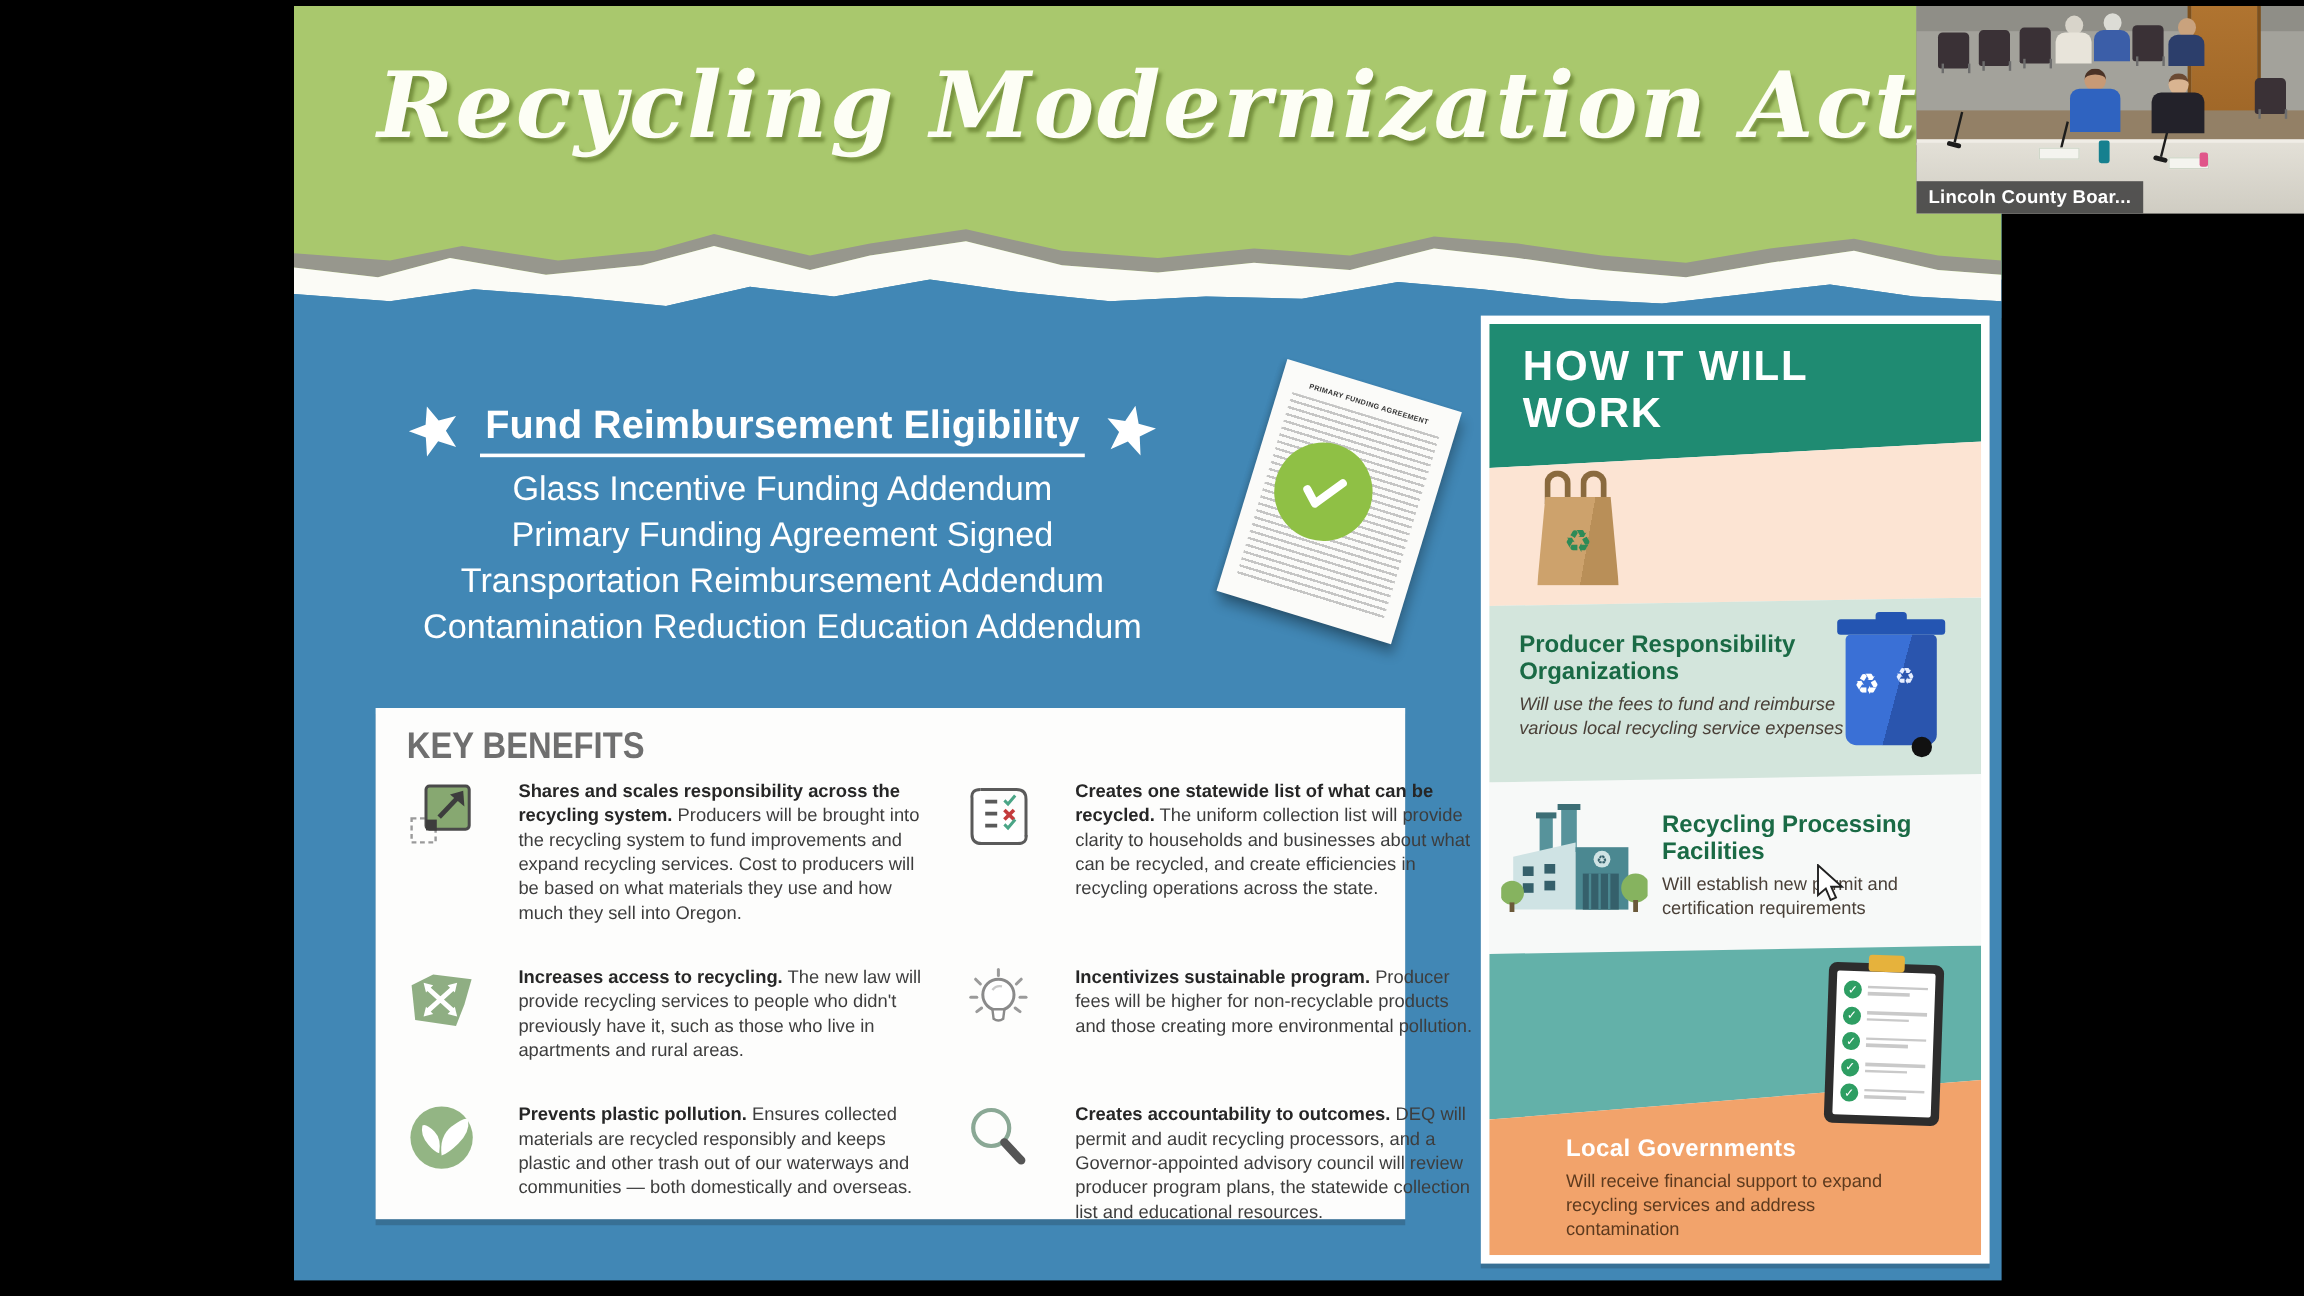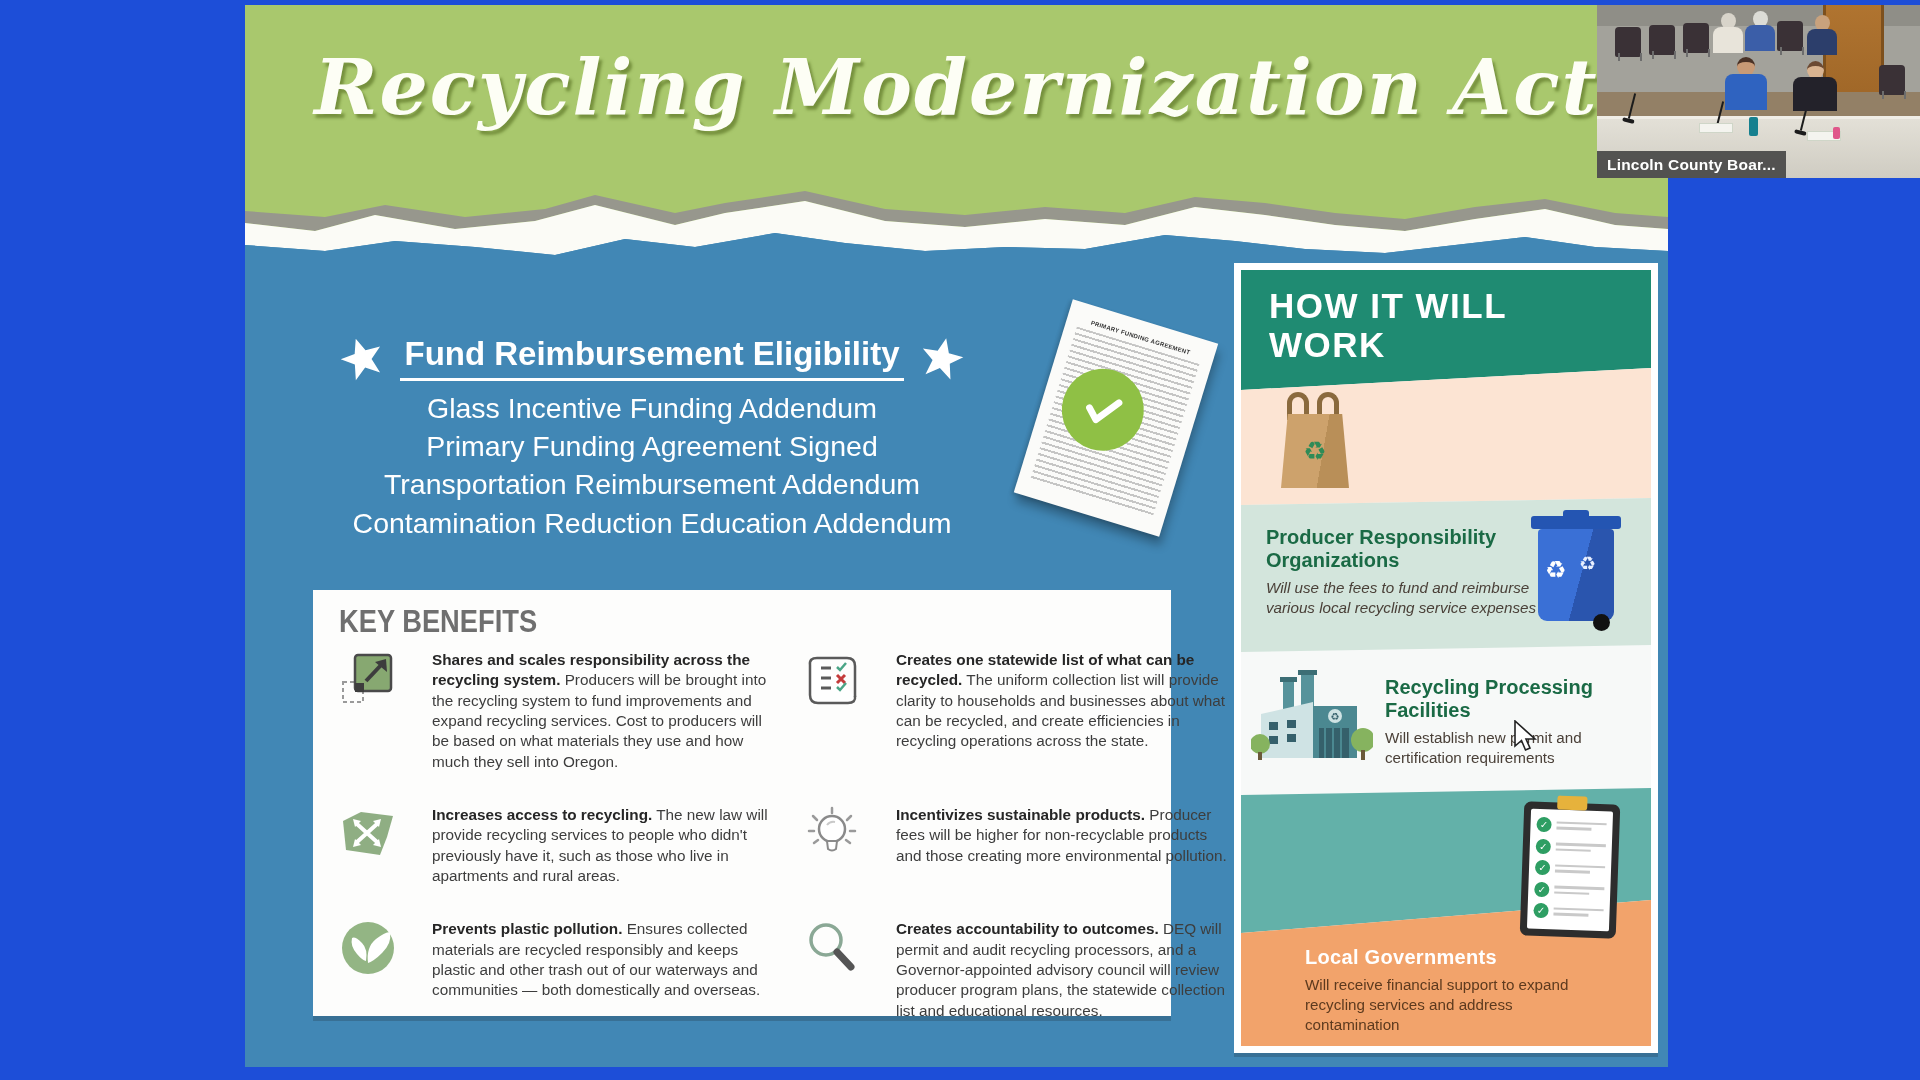--- a/index.html
+++ b/index.html
@@ -1,18 +1,18 @@
 <!DOCTYPE html>
 <html><head>
 <meta charset="utf-8">
 <style>
   html,body{margin:0;padding:0;background:#242424;}
   *{box-sizing:border-box;}
   body{font-family:"Liberation Sans", sans-serif;}
-  #stage{position:relative;width:1920px;height:1080px;background:#1d4ed8;overflow:hidden;}
+  #stage{position:relative;width:1920px;height:1080px;background:#000000;overflow:hidden;}
 
   
   #slide{position:absolute;left:245px;top:5px;width:1423px;height:1062px;background:#4187b5;overflow:hidden;}
   #green-header{position:absolute;left:0;top:0;width:100%;height:228px;background:#a9c86d;}
   #tear{position:absolute;left:0;top:178px;width:100%;height:82px;}
   #slide-title{position:absolute;left:0;top:38px;width:100%;text-align:center;
     font-family:"DejaVu Serif", serif;font-style:italic;font-weight:700;font-size:76px;color:#fdfef5;
     letter-spacing:2px;text-shadow:3px 4px 3px rgba(100,125,45,.75);}
 
   
@@ -213,21 +213,21 @@
               <line x1="10" y1="11" x2="14" y2="15"></line>
             <line x1="48" y1="11" x2="44" y2="15"></line>
               <line x1="6" y1="26" x2="11" y2="26"></line>
             <line x1="52" y1="26" x2="47" y2="26"></line>
               <line x1="11" y1="38" x2="15" y2="35"></line>
             <line x1="47" y1="38" x2="43" y2="35"></line>
           </g>
           <path d="M24 20 q3 -4 8 -3" fill="none" stroke="#c9c9c9" stroke-width="2"></path>
         </svg>
         <div class="btext">
-          <b>Incentivizes sustainable products.</b> <span>Producer fees will be higher for non-recyclable products and those creating more environmental pollution.</span>
+          <b>Incentivizes sustainable program.</b> <span>Producer fees will be higher for non-recyclable products and those creating more environmental pollution.</span>
         </div>
 
         <svg class="bicon" viewBox="0 0 58 58">
           <circle cx="29" cy="29" r="26" fill="#93b584"></circle>
           <path d="M29 44 q-2 -16 8 -24 q12 -9 14 -6 q2 10 -8 20 q-8 8 -14 10 Z" fill="#fff"></path>
           <path d="M27 42 q2 -12 -4 -18 q-7 -7 -10 -5 q-2 8 5 16 q5 6 9 7 Z" fill="#fff"></path>
         </svg>
         <div class="btext">
           <b>Prevents plastic pollution.</b> <span>Ensures collected materials are recycled responsibly and keeps plastic and other trash out of our waterways and communities — both domestically and overseas.</span>
         </div>

